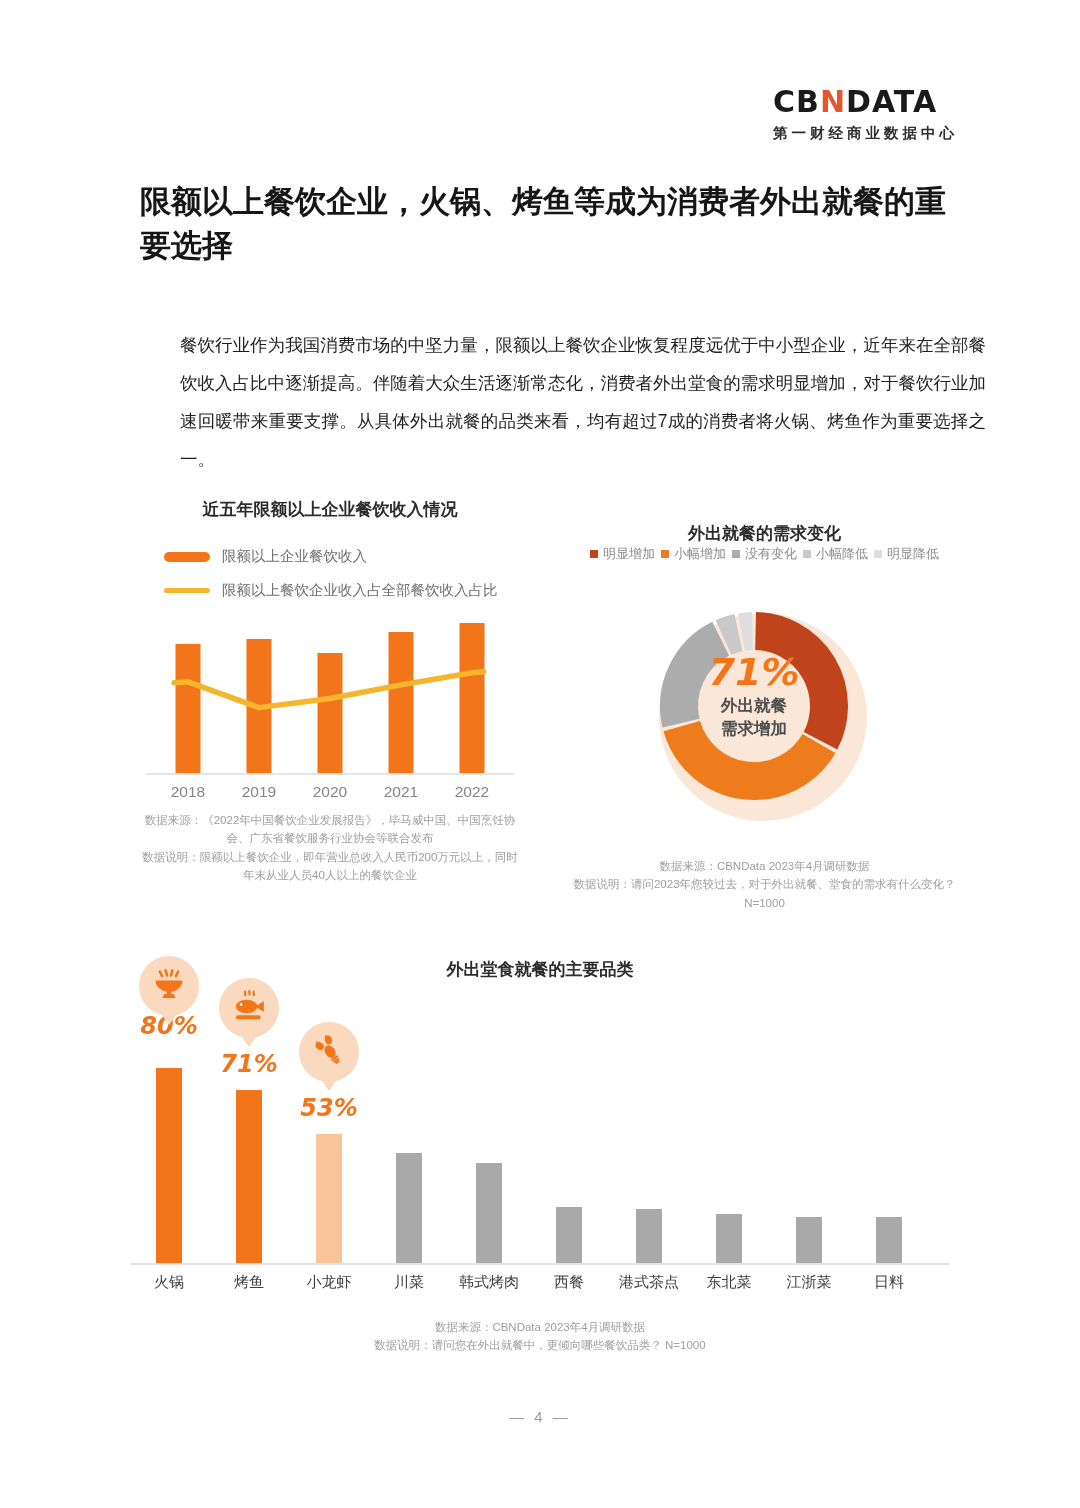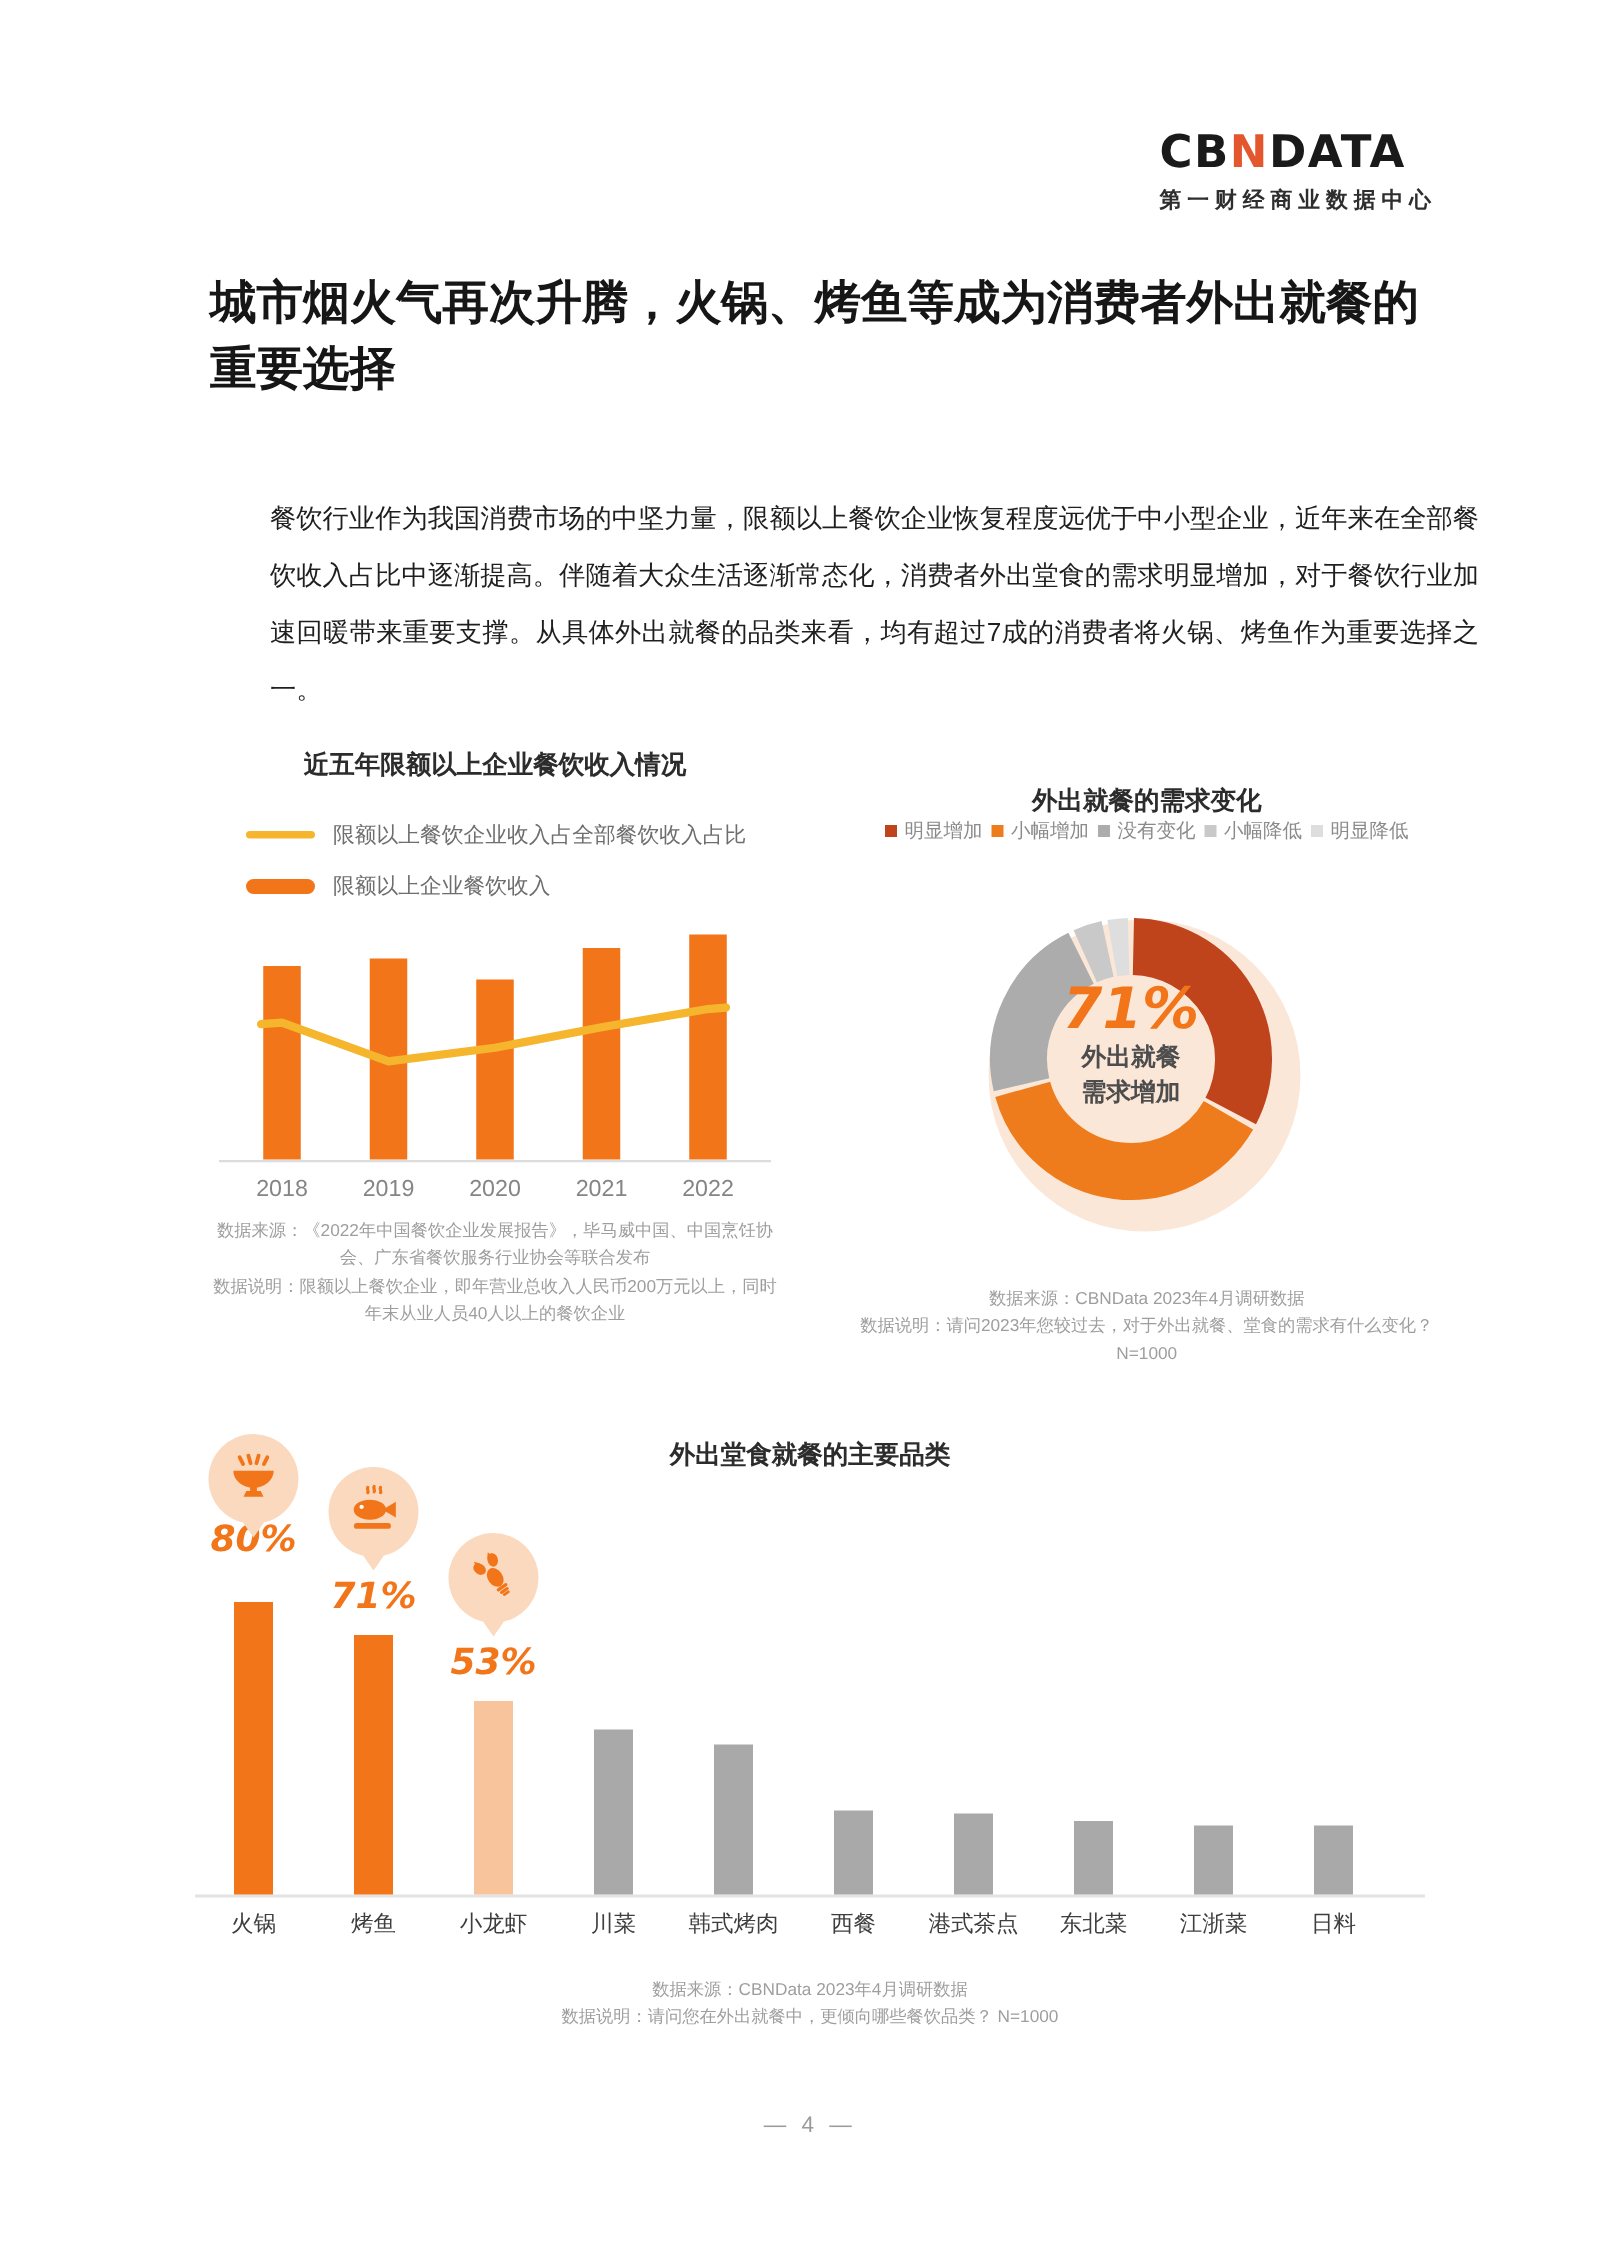--- a/index.html
+++ b/index.html
@@ -54,34 +54,34 @@
 </head>
 <body>
 
 <div class="page">
 
   <div class="logo">
     <div class="logo-main"><span>CB</span><span class="logo-n">N</span><span>DATA</span></div>
     <div class="logo-sub">第一财经商业数据中心</div>
   </div>
 
-  <h1 class="heading">城市烟火气再次升腾，火锅、烤鱼等成为消费者外出就餐的重要选择</h1>
+  <h1 class="heading">限额以上餐饮企业，火锅、烤鱼等成为消费者外出就餐的重要选择</h1>
 
   <p class="paragraph">餐饮行业作为我国消费市场的中坚力量，限额以上餐饮企业恢复程度远优于中小型企业，近年来在全部餐饮收入占比中逐渐提高。伴随着大众生活逐渐常态化，消费者外出堂食的需求明显增加，对于餐饮行业加速回暖带来重要支撑。从具体外出就餐的品类来看，均有超过7成的消费者将火锅、烤鱼作为重要选择之一。</p>
 
   <div class="chart-left">
     <div class="chart-title">近五年限额以上企业餐饮收入情况</div>
     <div class="legend-rows">
       <div class="legend-row">
+        <span class="legend-swatch-bar"></span>
+        <span class="legend-label">限额以上企业餐饮收入</span>
+      </div>
+      <div class="legend-row">
         <span class="legend-swatch-line"></span>
         <span class="legend-label">限额以上餐饮企业收入占全部餐饮收入占比</span>
-      </div>
-      <div class="legend-row">
-        <span class="legend-swatch-bar"></span>
-        <span class="legend-label">限额以上企业餐饮收入</span>
       </div>
     </div>
     <svg id="revenue-svg" width="380" height="192">
         <line x1="6" y1="159" x2="374" y2="159" stroke="#DCDCDC" stroke-width="1.5"></line>
         <rect x="35.5" y="29" width="25" height="129" fill="#F2751A"></rect>
         <rect x="106.5" y="24" width="25" height="134" fill="#F2751A"></rect>
         <rect x="177.5" y="38" width="25" height="120" fill="#F2751A"></rect>
         <rect x="248.5" y="17" width="25" height="141" fill="#F2751A"></rect>
         <rect x="319.5" y="8" width="25" height="150" fill="#F2751A"></rect>
         <polyline points="34,67.8 48,66.8 119,92.64 190,83.52 261,69.84 332,57.67999999999999 344,56.67999999999999" fill="none" stroke="#F5B62E" stroke-width="5.5" stroke-linecap="round" stroke-linejoin="round"></polyline>

